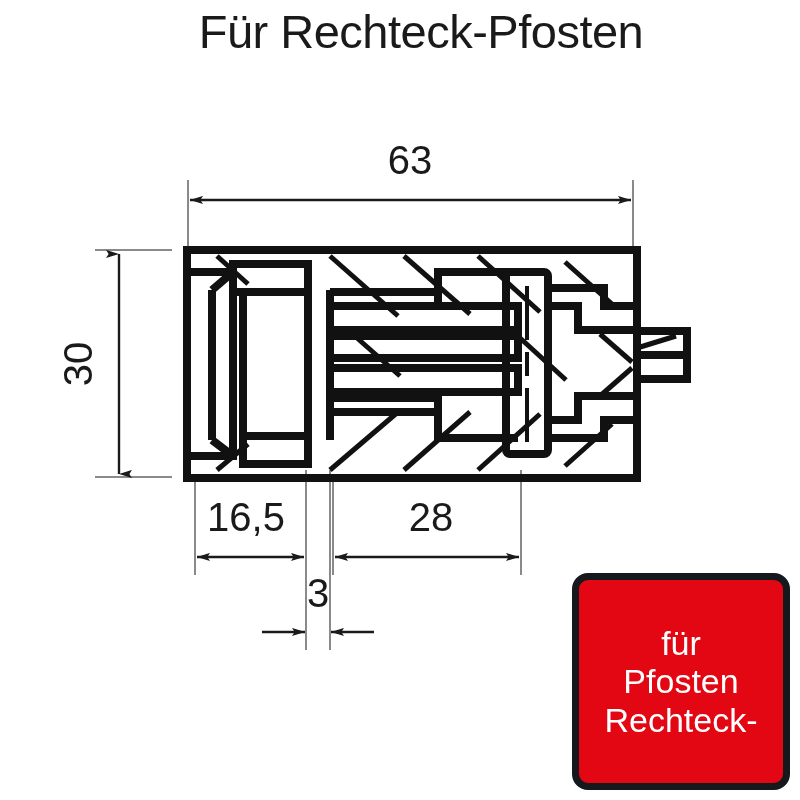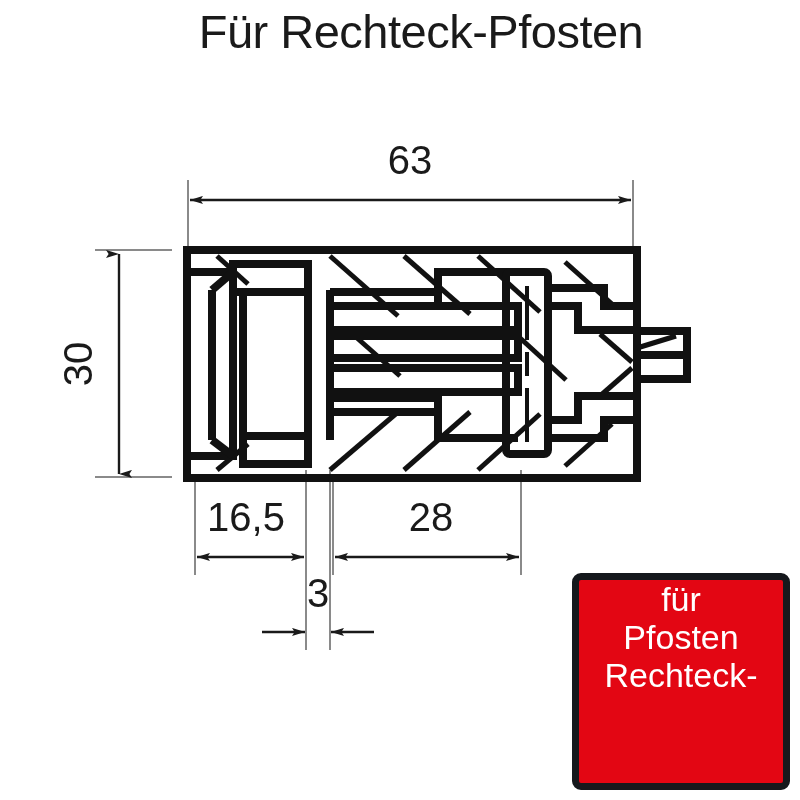--- a/index.html
+++ b/index.html
@@ -40,25 +40,26 @@
     left: 0; top: 0;
   }
   .badge {
     position: absolute;
     left: 572px;
     top: 573px;
     width: 218px;
     height: 217px;
     background: #e30613;
     border: 7px solid #15181c;
-    border-radius: 9px;
+    border-radius: 16px;
     box-sizing: border-box;
     display: flex;
     flex-direction: column;
     align-items: center;
+    justify-content: center;
     line-height: 1.12;
   }
   .badge-line {
     color: #ffffff;
     font-size: 34px;
     font-family: "Liberation Sans", sans-serif;
     text-align: center;
     white-space: nowrap;
   }
   svg text {

